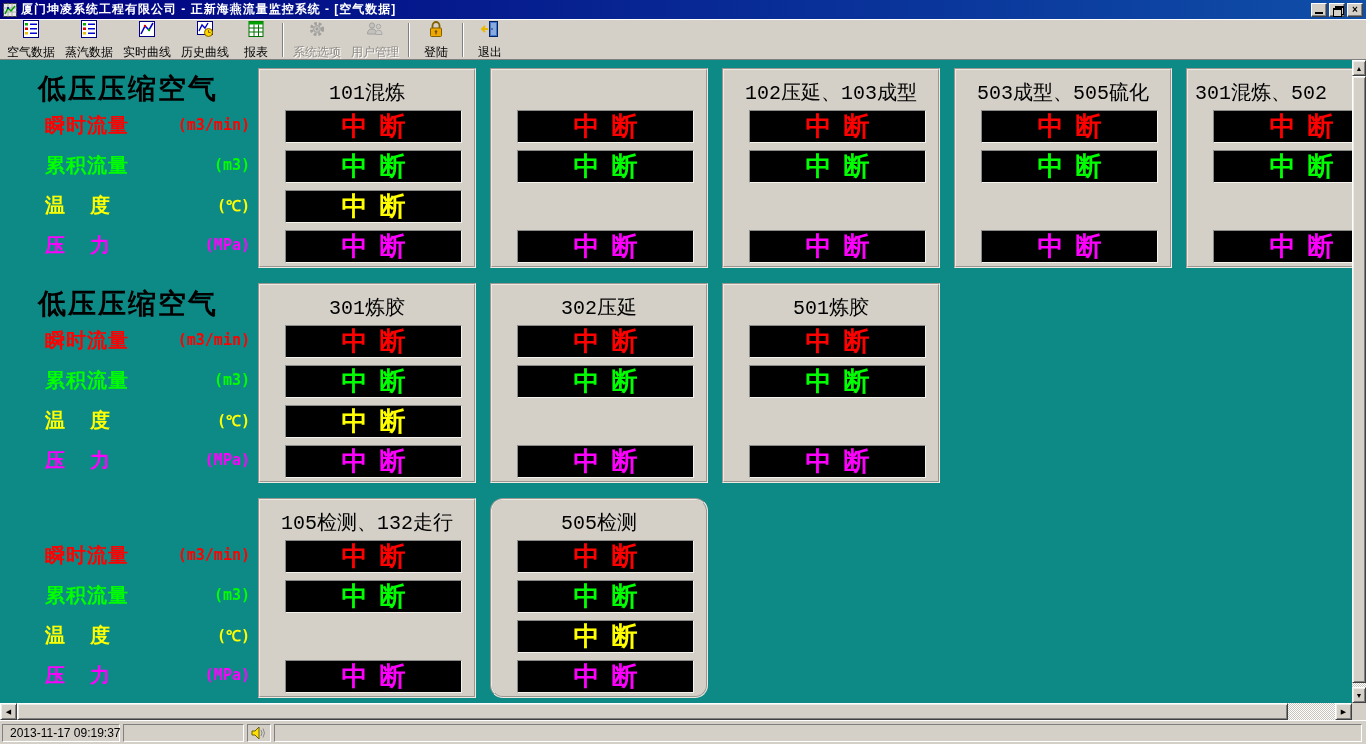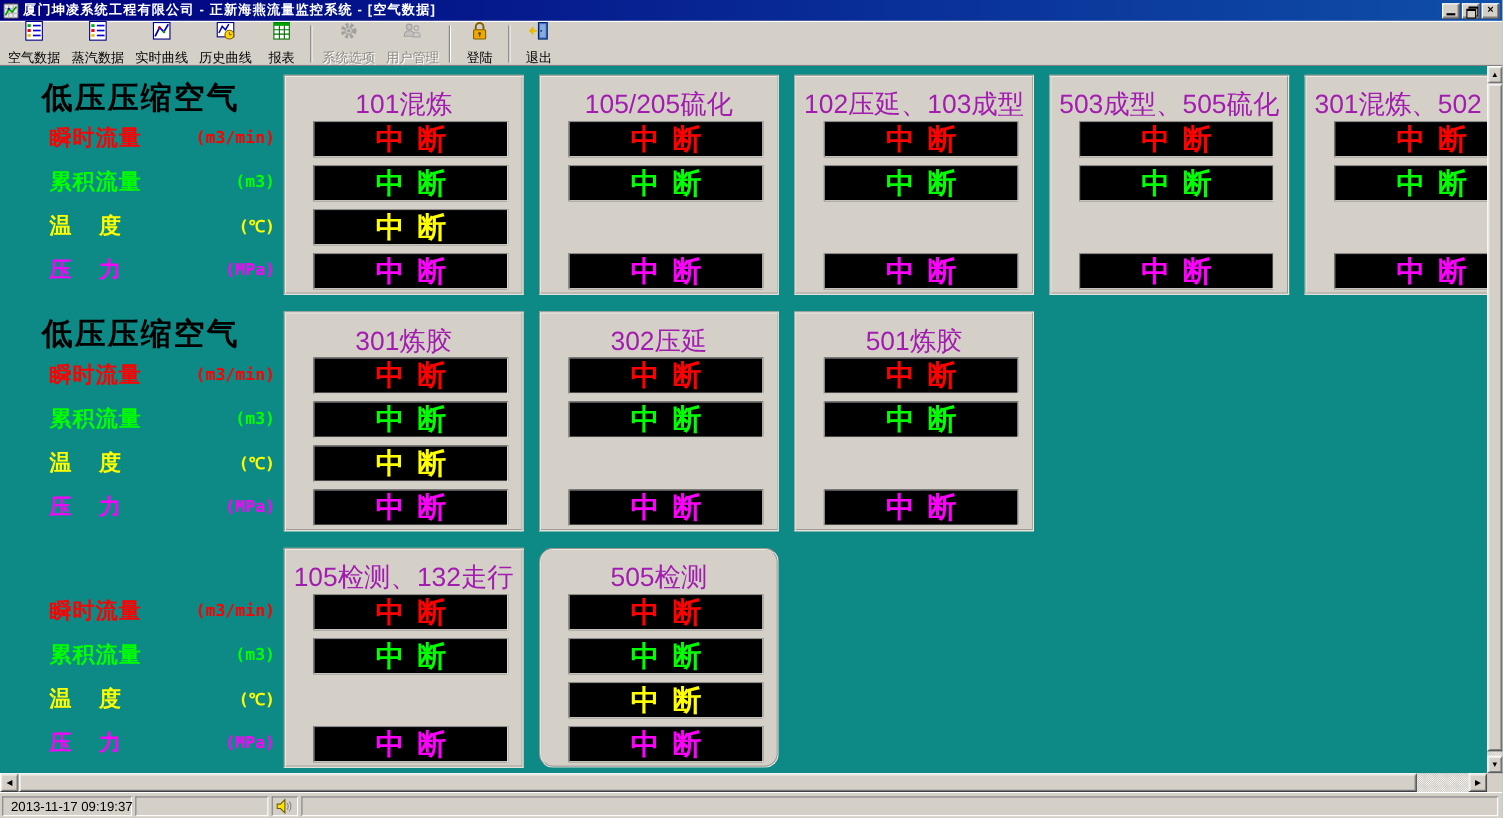--- a/index.html
+++ b/index.html
@@ -47,22 +47,22 @@
   .group-label { position:absolute; left:38px; top:2px; font-size:28px;
     font-weight:600; color:#000; letter-spacing:2px;
     font-family:"Liberation Serif", serif; white-space:nowrap; }
   .legend-row { position:absolute; left:45px; width:205px; height:22px;
     display:flex; align-items:center; font-weight:bold; white-space:pre; }
   .lg-label { font-size:20px; letter-spacing:1px; font-family:"Liberation Serif", serif; white-space:pre; }
   .lg-unit { margin-left:auto; font-size:15px; font-family:"DejaVu Sans Mono", monospace; }
 
   .panel { position:absolute; top:0; width:218px; height:200px; background:#d4d0c8;
     border:2px groove #eeeae2; }
-  .panel-title { margin-top:9px; text-align:center; font-size:24px; color:#a21caf;
-    font-family:Liberation Sans, sans-serif; white-space:nowrap; }
+  .panel-title { margin-top:9px; text-align:center; font-size:20px; color:#000000;
+    font-family:Liberation Mono, monospace; white-space:nowrap; }
   .panel.clipped .panel-title { text-align:left; padding-left:7px; }
   .slot { position:absolute; left:25px; width:177px; height:33px; background:#000;
     border:1px solid; border-color:#8a8a8a #f4f2ec #f4f2ec #8a8a8a;
     display:flex; align-items:center; justify-content:center; }
   .slot span { font-size:26px; font-weight:bold; letter-spacing:12px;
     margin-right:-12px; font-family:"Liberation Serif", serif; white-space:nowrap; }
 
   
   .dither { background-image:
       linear-gradient(45deg,#ffffff 25%,transparent 25%,transparent 75%,#ffffff 75%),
@@ -239,21 +239,20 @@
             <span style="color: rgb(0, 255, 0);">中断</span>
           </div>
           <div class="slot" style="top: 120px;">
             <span style="color: rgb(255, 255, 0);">中断</span>
           </div>
           <div class="slot" style="top: 160px;">
             <span style="color: rgb(255, 0, 255);">中断</span>
           </div>
         </div>
         <div class="panel" style="left: 490px;">
-          <div class="panel-title">105/205硫化</div>
           <div class="slot" style="top: 40px;">
             <span style="color: rgb(255, 0, 0);">中断</span>
           </div>
           <div class="slot" style="top: 80px;">
             <span style="color: rgb(0, 255, 0);">中断</span>
           </div>
           <div class="slot" style="top: 160px;">
             <span style="color: rgb(255, 0, 255);">中断</span>
           </div>
         </div>

